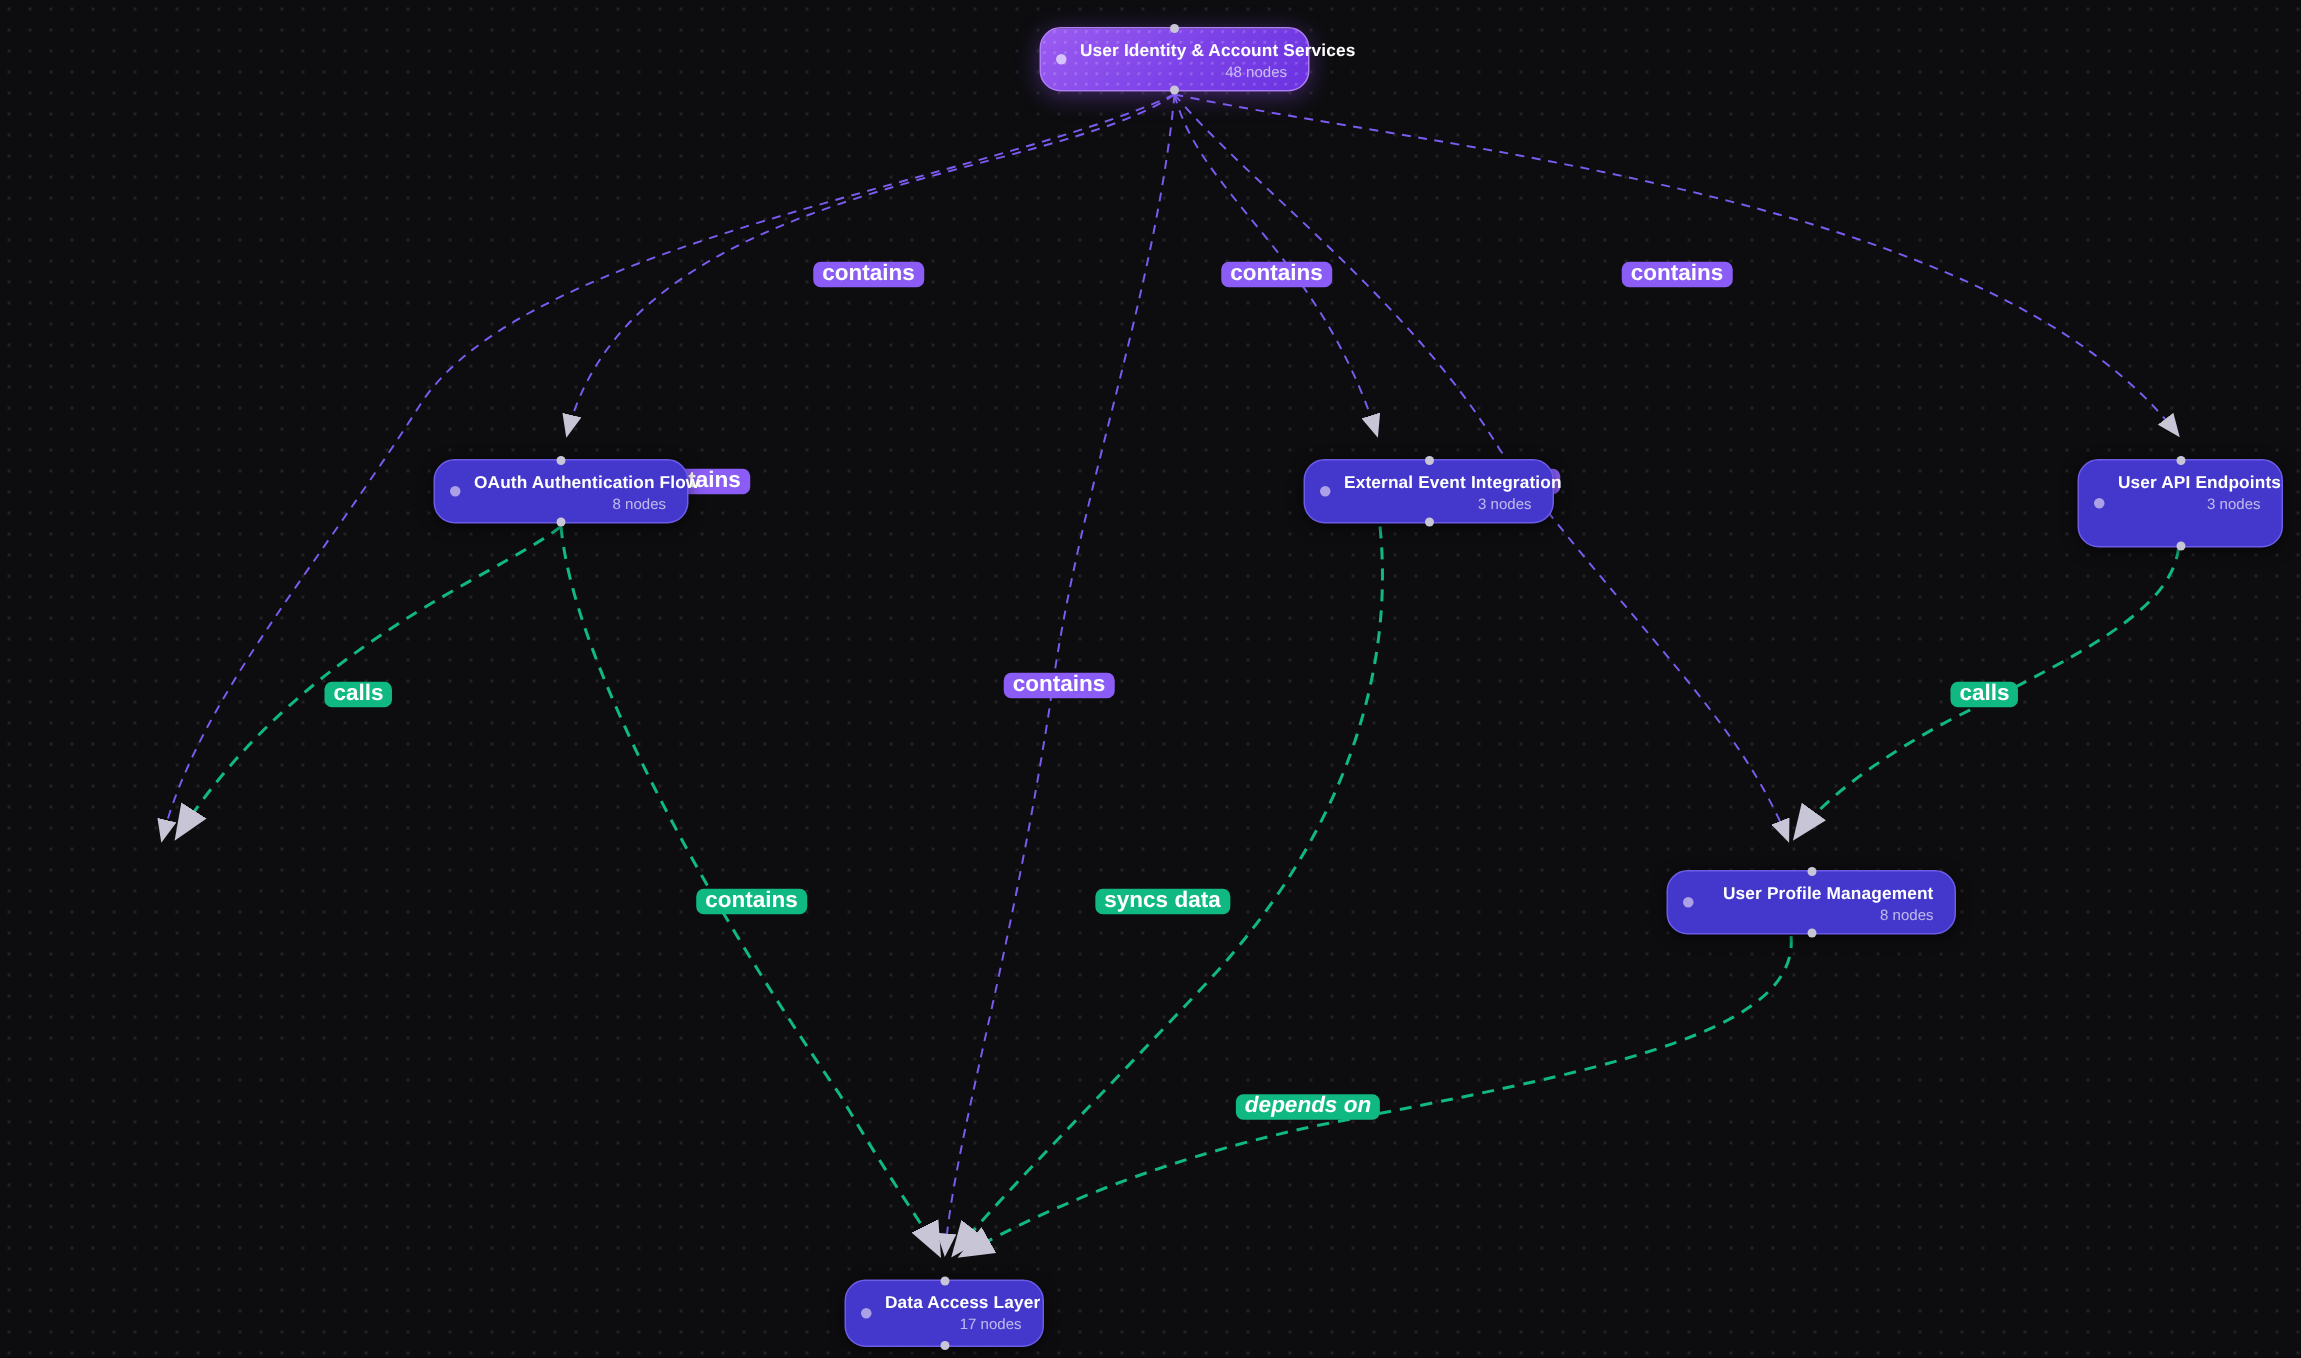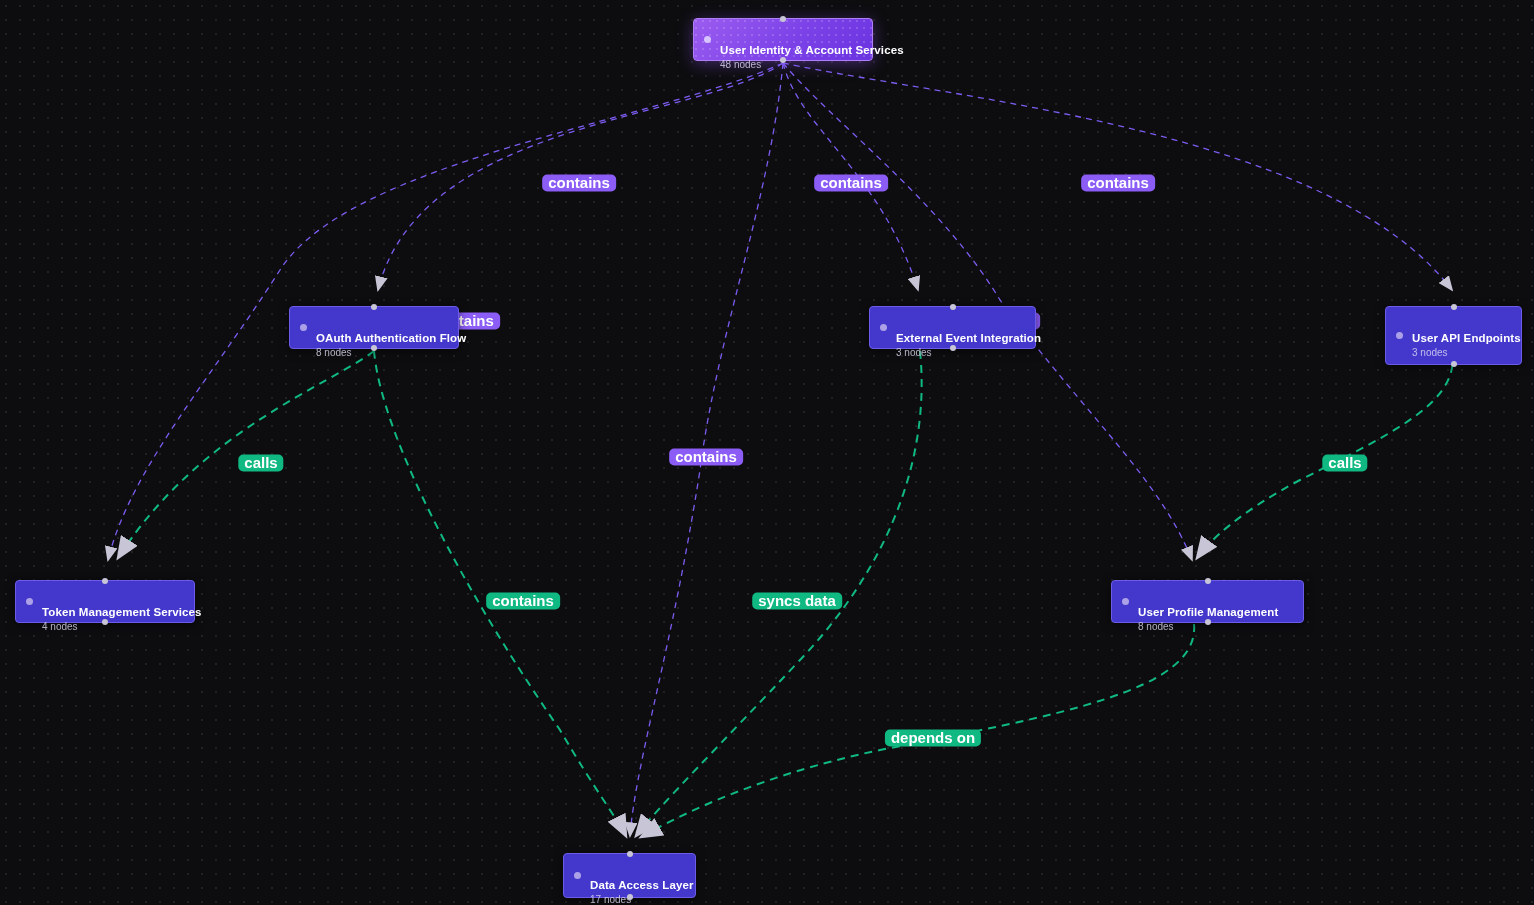--- a/index.html
+++ b/index.html
@@ -22,26 +22,27 @@
     overflow: hidden;
   }
   #edge-layer {
     position: absolute;
     left: 0; top: 0;
     width: 1534px; height: 905px;
     pointer-events: none;
   }
   .gnode {
     position: absolute;
-    border-radius: 4px;
-    padding: 24px 14px 9px 26px;
+    border-radius: 14px;
+    padding: 8px 14px 9px 26px;
     color: #ffffff;
     box-shadow: 0 2px 10px rgba(0,0,0,0.55);
     user-select: none;
     cursor: pointer;
+    text-align: right;
   }
   .gnode.normal {
     background: #4337cc;
     border: 1px solid #6c5ce7;
   }
   .gnode.active {
     background:
       radial-gradient(circle at 2px 2px, rgba(255,255,255,0.17) 1px, transparent 0) 0 0/7px 7px,
       linear-gradient(135deg, #9b5cf0 0%, #7c42e8 55%, #6a33e0 100%);
     border: 1px solid #b07ef7;
@@ -93,21 +94,21 @@
     font-weight: bold;
     line-height: 12px;
     padding: 2px 6px 3px 6px;
     border-radius: 5px;
     color: #ffffff;
     white-space: nowrap;
     user-select: none;
     cursor: pointer;
   }
   .edge-label.contains { background: #8b5cf6; }
-  .edge-label.green { background: #10b981; margin-left: 22px; }
+  .edge-label.green { background: #10b981; }
   .edge-label.behind { z-index: 1; }
 </style>
 </head>
 <body>
 
 <div id="graph-canvas">
 
   <svg id="edge-layer" width="1534" height="905" viewBox="0 0 1534 905">
     <defs>
       <marker id="arrow" viewBox="0 0 12 10" refX="10.5" refY="5" markerWidth="12" markerHeight="10" orient="auto-start-reverse">
@@ -166,27 +167,20 @@
   </div>
 
   <div class="gnode normal" style="left:1385px; top:306px; width:137px; height:59px; z-index:5;">
     <span class="node-dot"></span>
     <span class="node-title">User API Endpoints</span>
     <span class="node-sub">3 nodes</span>
     <span class="handle top"></span>
     <span class="handle bottom"></span>
   </div>
 
-  <div class="gnode normal" style="left:15px; top:580px; width:180px; height:43px; z-index:5;">
-    <span class="node-dot"></span>
-    <span class="node-title">Token Management Services</span>
-    <span class="node-sub">4 nodes</span>
-    <span class="handle top"></span>
-    <span class="handle bottom"></span>
-  </div>
 
   <div class="gnode normal" style="left:1111px; top:580px; width:193px; height:43px; z-index:5;">
     <span class="node-dot"></span>
     <span class="node-title">User Profile Management</span>
     <span class="node-sub">8 nodes</span>
     <span class="handle top"></span>
     <span class="handle bottom"></span>
   </div>
 
   <div class="gnode normal" style="left:563px; top:853px; width:133px; height:45px; z-index:5;">
@@ -199,15 +193,15 @@
 
   <div class="edge-label contains" style="left:579px; top:183px; z-index:6;">contains</div>
   <div class="edge-label contains" style="left:851px; top:183px; z-index:6;">contains</div>
   <div class="edge-label contains" style="left:1118px; top:183px; z-index:6;">contains</div>
   <div class="edge-label contains" style="left:706px; top:457px; z-index:6;">contains</div>
 
   <div class="edge-label green" style="left:239px; top:463px; z-index:6;">calls</div>
   <div class="edge-label green" style="left:501px; top:601px; z-index:6;">contains</div>
   <div class="edge-label green" style="left:775px; top:601px; z-index:6;">syncs data</div>
   <div class="edge-label green" style="left:1323px; top:463px; z-index:6;">calls</div>
-  <div class="edge-label green" style="left:911px; top:738px; z-index:6;">depends on</div>
+  <div class="edge-label green" style="left:872px; top:738px; z-index:6;font-style:italic;">depends on</div>
 
 </div>
 
 </body></html>

